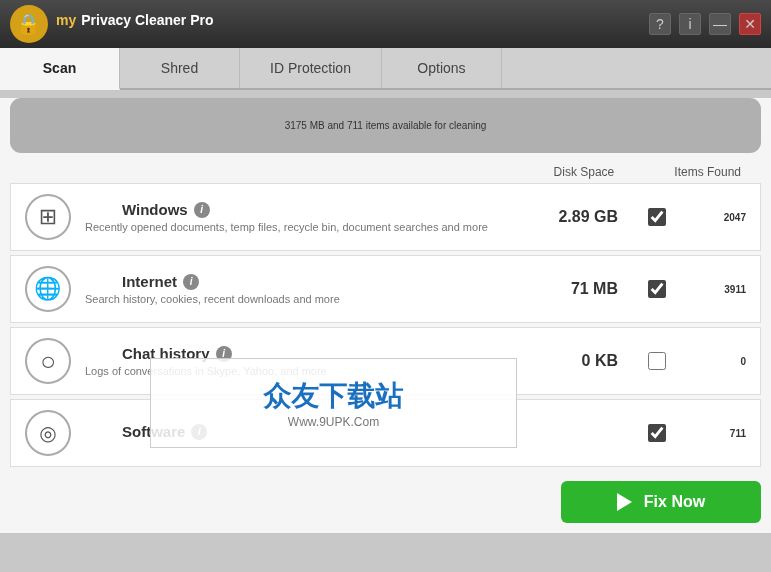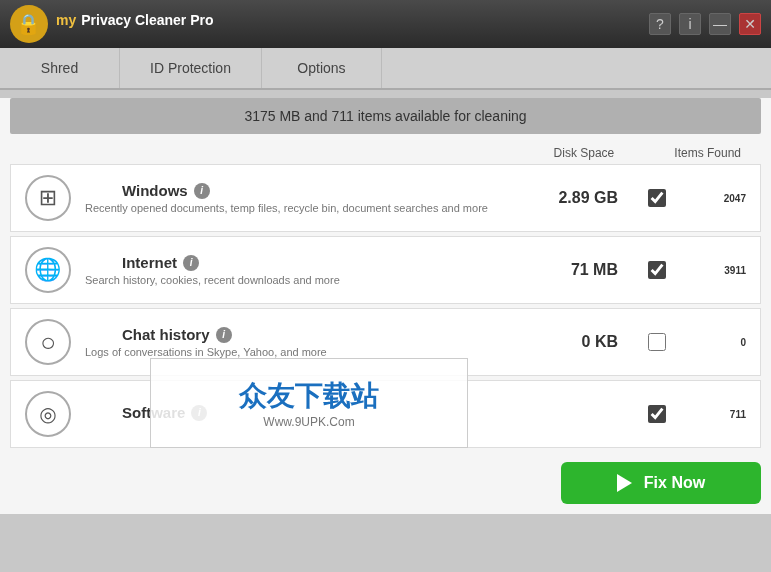--- a/index.html
+++ b/index.html
@@ -93,25 +93,25 @@
     
     .main-content {
       background: #f5f5f5;
       padding: 0;
     }
 
     
     .summary-bar {
       background: #b0b0b0;
       text-align: center;
-      padding: 10px;
-      font-size: 14px;
+      padding: 22px;
+      font-size: 10px;
       color: #333;
       margin: 8px 10px;
-      border-radius: 2px;
+      border-radius: 11px;
     }
 
     
     .col-headers {
       display: flex;
       justify-content: flex-end;
       padding: 4px 20px 4px 0;
       font-size: 12px;
       color: #555;
       gap: 60px;
@@ -227,21 +227,21 @@
       border-bottom: 9px solid transparent;
       border-left: 15px solid white;
       display: inline-block;
     }
 
     
     .watermark {
       position: absolute;
       top: 260px;
       left: 150px;
-      width: 318px;
+      width: 367px;
       height: 90px;
       background: rgba(255,255,255,0.85);
       border: 1px solid #ccc;
       display: flex;
       flex-direction: column;
       align-items: center;
       justify-content: center;
       font-size: 13px;
       color: #555;
       z-index: 10;
@@ -274,20 +274,21 @@
   </div>
   <div class="title-bar-right">
     <div class="tb-btn">?</div>
     <div class="tb-btn">i</div>
     <div class="tb-btn">—</div>
     <div class="tb-btn close-btn">✕</div>
   </div>
 </div>
 
 <div class="tabs">
+  <div class="tab active">Scan</div>
   <div class="tab">Shred</div>
   <div class="tab">ID Protection</div>
   <div class="tab">Options</div>
 </div>
 
 <div class="main-content content-wrapper">
 
   <div class="summary-bar">3175 MB and 711 items available for cleaning</div>
 
   <div class="col-headers">

